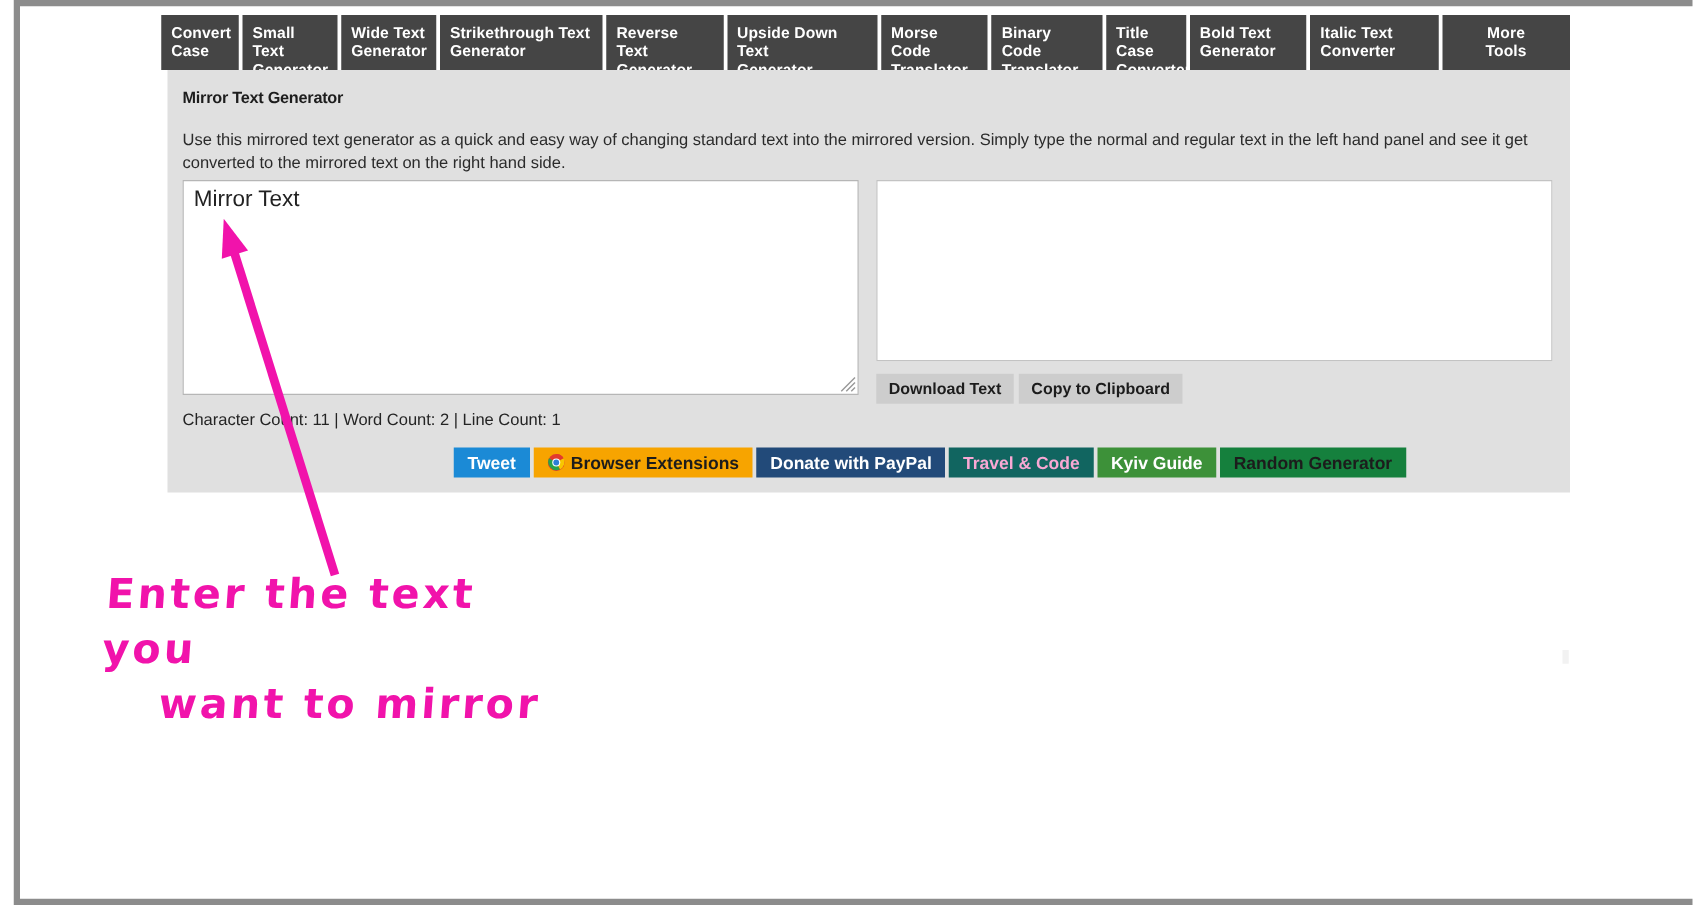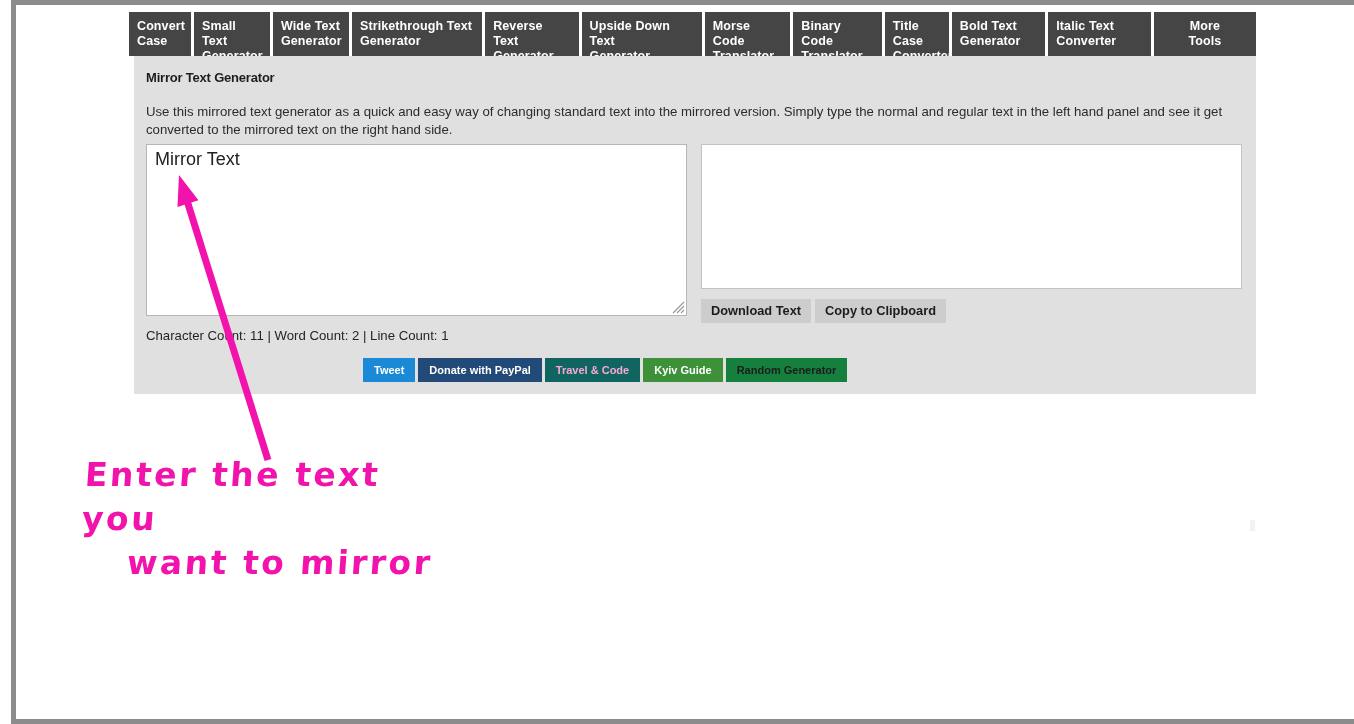--- a/index.html
+++ b/index.html
@@ -145,21 +145,21 @@
   
   .social-row {
     position: absolute;
     left: 229px;
     top: 302px;
     display: flex;
     gap: 3px;
     align-items: stretch;
   }
   .sbtn {
-    font-size: 11px;
+    font-size: 14px;
     font-weight: bold;
     color: #ffffff;
     padding: 4px 11px;
     line-height: 16px;
     cursor: pointer;
     display: flex;
     align-items: center;
     gap: 5px;
     white-space: nowrap;
     border: none;
@@ -254,20 +254,31 @@
     </div>
 
     <div class="counts">Character Count: 11 | Word Count: 2 | Line Count: 1</div>
 
     <div class="social-row">
 
       <button class="sbtn" style="background:#1b8ad6;color:#ffffff">
         <span>Tweet</span>
       </button>
 
+      <button class="sbtn dark-text" style="background:#f7a400">
+        <svg class="chrome-icon" viewBox="0 0 48 48">
+          <circle cx="24" cy="24" r="23" fill="#e23b2e"></circle>
+          <path d="M24 1 A23 23 0 0 1 44 12.5 L24 12.5 Z" fill="#e23b2e"></path>
+          <path d="M44 12.5 A23 23 0 0 1 34 43.3 L24 24 Z" fill="#f7c600"></path>
+          <path d="M34 43.3 A23 23 0 0 1 4.1 12.5 L24 24 Z" fill="#2aa24a"></path>
+          <circle cx="24" cy="24" r="11" fill="#ffffff"></circle>
+          <circle cx="24" cy="24" r="8" fill="#2d7fd6"></circle>
+        </svg>
+        <span>Browser Extensions</span>
+      </button>
 
       <button class="sbtn" style="background:#224a79;color:#ffffff">
         <span>Donate with PayPal</span>
       </button>
 
       <button class="sbtn" style="background:#116560;color:#f9a8d4">
         <span>Travel &amp; Code</span>
       </button>
 
       <button class="sbtn" style="background:#3d9139;color:#ffffff">

